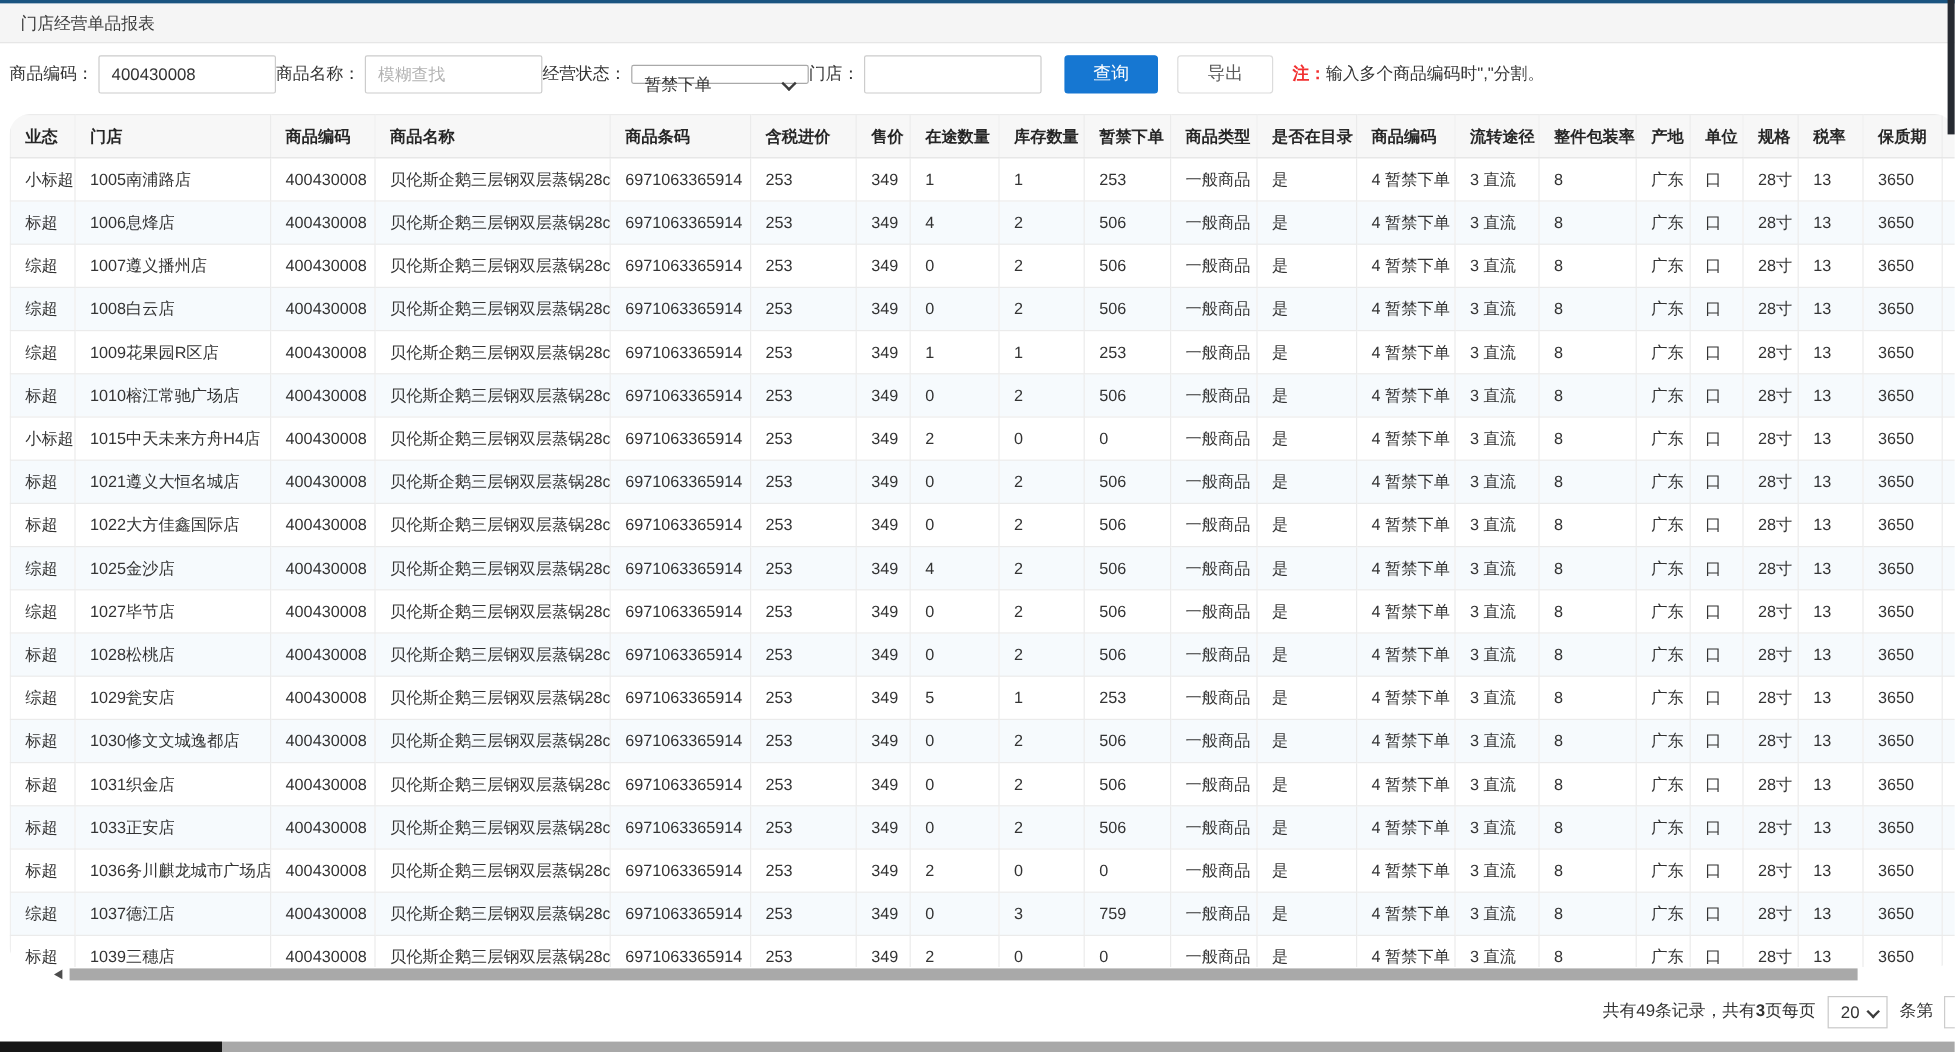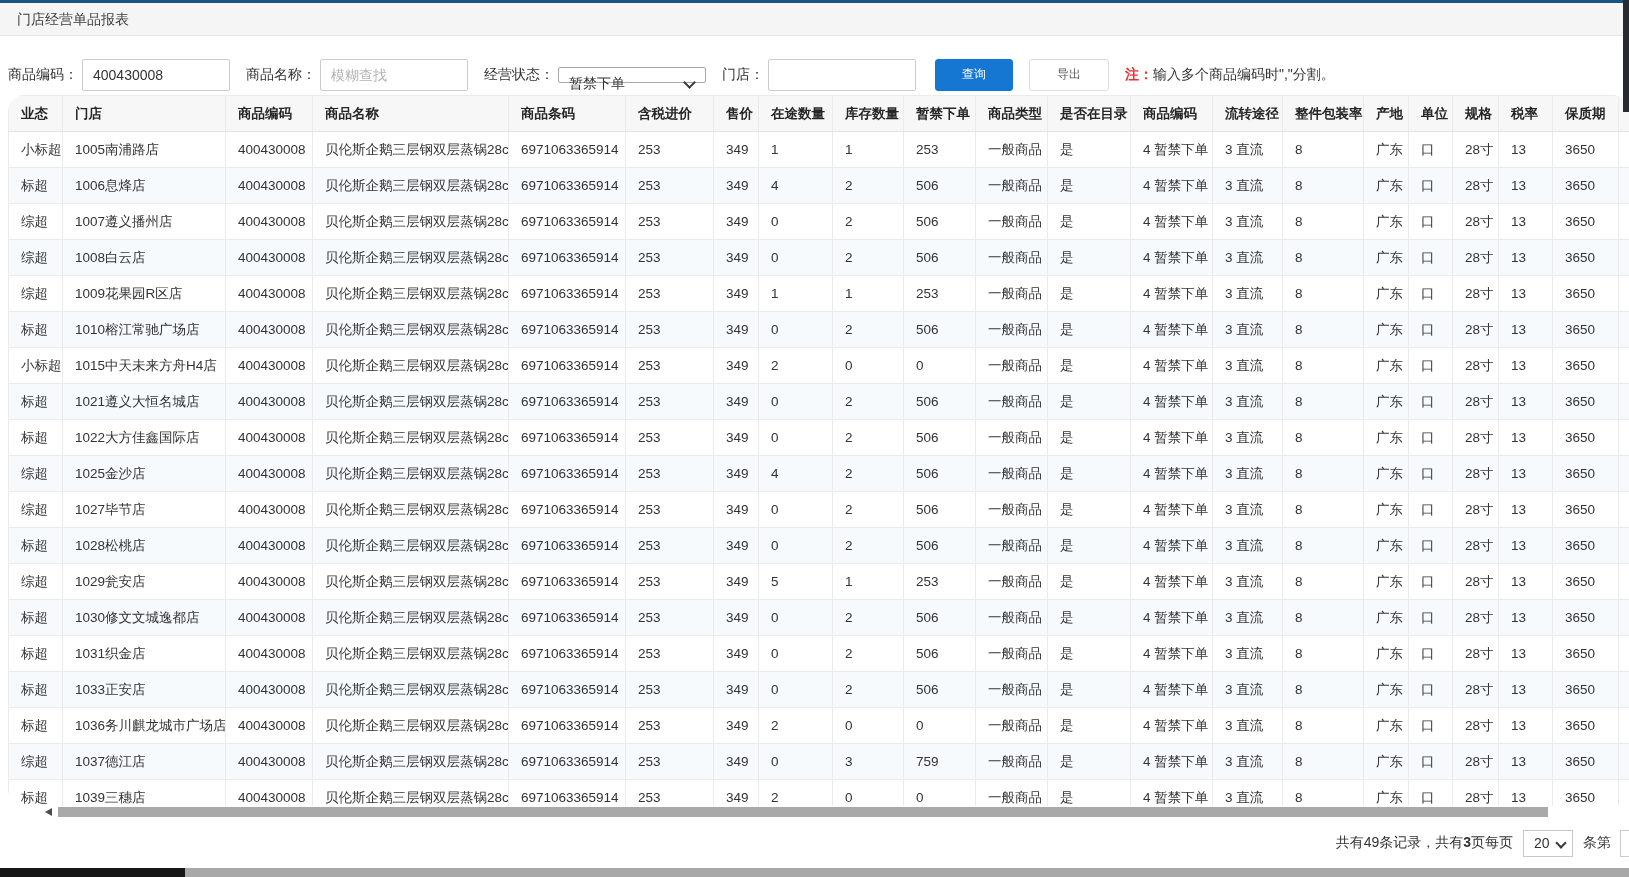--- a/index.html
+++ b/index.html
@@ -4,33 +4,33 @@
 <style>
   html,body{margin:0;padding:0;background:#fff;}
   body{width:1629px;height:877px;position:relative;overflow:hidden;
        font-family:"Liberation Sans","DejaVu Sans",sans-serif;color:#333;}
   .top-line{position:absolute;top:0;left:0;width:1629px;height:3px;background:#1a5480;}
   .dark-sliver{position:absolute;top:0;right:0;width:6px;height:112px;background:#262a31;z-index:9;}
   .titlebar{position:absolute;top:3px;left:0;width:1629px;height:33px;background:#f5f5f5;
             border-bottom:1px solid #e6e6e6;box-sizing:border-box;line-height:32px;
             padding-left:17px;font-size:14px;color:#3c3c3c;}
   
-  .filters{position:absolute;top:45px;left:0;width:1629px;height:59px;display:flex;
+  .filters{position:absolute;top:32px;left:0;width:1629px;height:59px;display:flex;
            align-items:center;padding-left:8px;box-sizing:border-box;font-size:14px;white-space:nowrap;}
   .flabel{margin-right:4px;}
-  .ml16{margin-left:16px;}
+  .ml16{}
   .txt{height:32px;box-sizing:border-box;border:1px solid #ccc;border-radius:2px;
        padding:0 10px;font-size:14px;color:#333;font-family:inherit;background:#fff;outline:none;}
   .w148{width:148px;}
   .txt::placeholder{color:#b3b3b3;}
   .select{position:relative;width:148px;height:16px;box-sizing:border-box;border:1px solid #a9a9a9;
           border-radius:2px;background:#fff;line-height:30px;padding-left:10px;font-size:14px;cursor:pointer;}
   .chev{position:absolute;right:11px;top:10px;width:7px;height:7px;border-right:2px solid #3c3c3c;
         border-bottom:2px solid #3c3c3c;transform:rotate(45deg);}
-  .btn{height:32px;box-sizing:border-box;border-radius:3px;font-size:12px;cursor:pointer;font-family:Liberation Mono, monospace;}
+  .btn{height:32px;box-sizing:border-box;border-radius:3px;font-size:15px;cursor:pointer;font-family:Liberation Mono, monospace;}
   .btn-primary{margin-left:19px;width:78px;background:#1677d2;border:1px solid #1677d2;color:#fff;}
   .btn-plain{margin-left:16px;width:80px;background:#fff;border:1px solid #dcdcdc;color:#595959;}
   .note{margin-left:16px;font-size:14px;color:#333;}
   .note-prefix{color:#f23030;font-weight:bold;}
   
   .table-wrap{position:absolute;top:95px;left:8px;width:1621px;height:711px;overflow:hidden;border-radius:17px;}
   table{border-collapse:collapse;table-layout:fixed;width:1692px;}
   th,td{box-sizing:border-box;height:36px;border:1px solid #ebebeb;padding:0 2px 0 12px;
         font-size:13.5px;text-align:left;overflow:hidden;white-space:nowrap;}
   thead th{background:#f7f7f7;font-weight:bold;color:#262626;border-bottom:1px solid #e2e2e2;}

